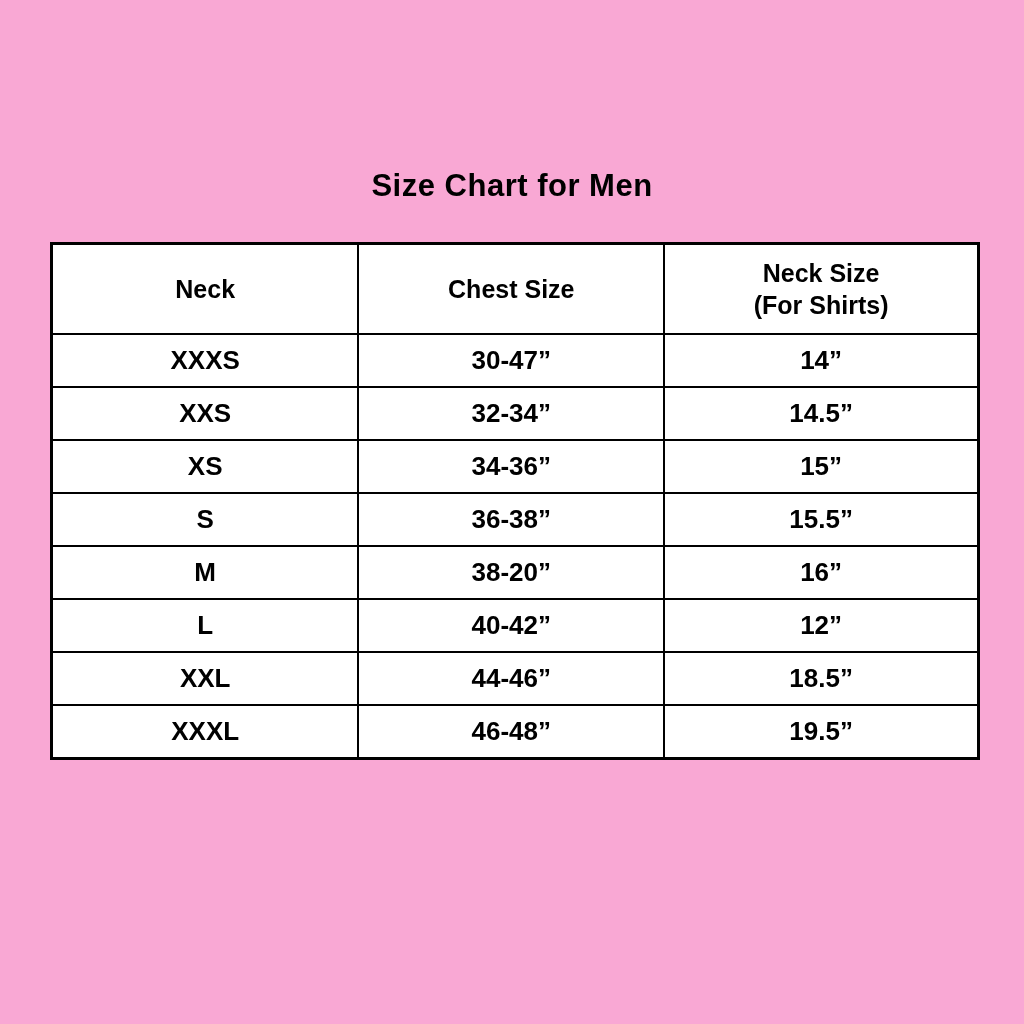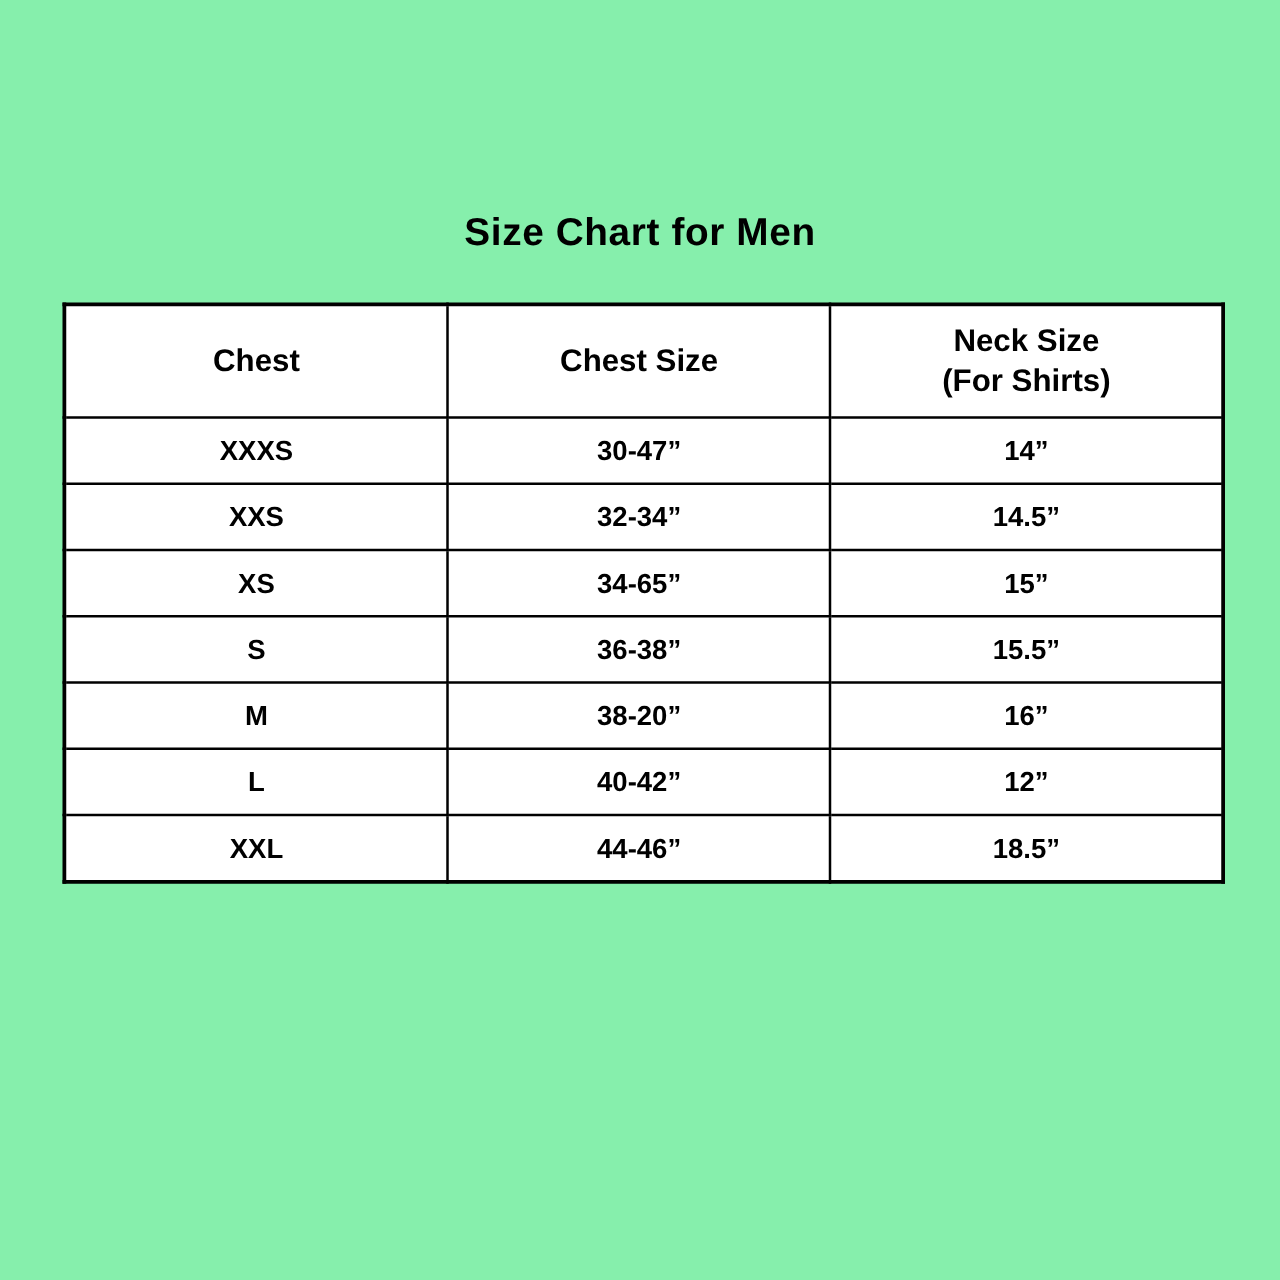--- a/index.html
+++ b/index.html
@@ -4,21 +4,21 @@
 <style>
   html, body {
     margin: 0;
     padding: 0;
     background: #ffffff;
   }
   .page {
     position: relative;
     width: 1024px;
     height: 1024px;
-    background: #86efac;
+    background: #f9a8d4;
     font-family: "Liberation Sans", sans-serif;
     color: #000000;
   }
   .chart-title {
     position: absolute;
     top: 168px;
     left: 0;
     width: 100%;
     text-align: center;
     font-size: 31px;
@@ -44,63 +44,63 @@
     background: #ffffff;
     padding: 0;
   }
   table.size-table th {
     height: 88px;
     font-size: 25px;
     line-height: 1.3;
   }
   table.size-table td {
     height: 51px;
-    font-size: 22px;
+    font-size: 26px;
   }
   col.c1 { width: 33.1%; }
   col.c2 { width: 33.0%; }
   col.c3 { width: 33.9%; }
 </style>
 </head>
 <body>
 
 <div class="page">
 
   <h1 class="chart-title">Size Chart for Men</h1>
 
   <table class="size-table">
     <colgroup>
       <col class="c1">
       <col class="c2">
       <col class="c3">
     </colgroup>
     <thead>
       <tr>
-        <th>Chest</th>
+        <th>Neck</th>
         <th>Chest Size</th>
         <th>
           <span>Neck Size</span><br>
           <span>(For Shirts)</span>
         </th>
       </tr>
     </thead>
     <tbody>
         <tr>
           <td>XXXS</td>
           <td>30-47”</td>
           <td>14”</td>
         </tr>
         <tr>
           <td>XXS</td>
           <td>32-34”</td>
           <td>14.5”</td>
         </tr>
         <tr>
           <td>XS</td>
-          <td>34-65”</td>
+          <td>34-36”</td>
           <td>15”</td>
         </tr>
         <tr>
           <td>S</td>
           <td>36-38”</td>
           <td>15.5”</td>
         </tr>
         <tr>
           <td>M</td>
           <td>38-20”</td>
@@ -109,16 +109,21 @@
         <tr>
           <td>L</td>
           <td>40-42”</td>
           <td>12”</td>
         </tr>
         <tr>
           <td>XXL</td>
           <td>44-46”</td>
           <td>18.5”</td>
         </tr>
+        <tr>
+          <td>XXXL</td>
+          <td>46-48”</td>
+          <td>19.5”</td>
+        </tr>
       </tbody>
   </table>
 
 </div>
 
 </body></html>

